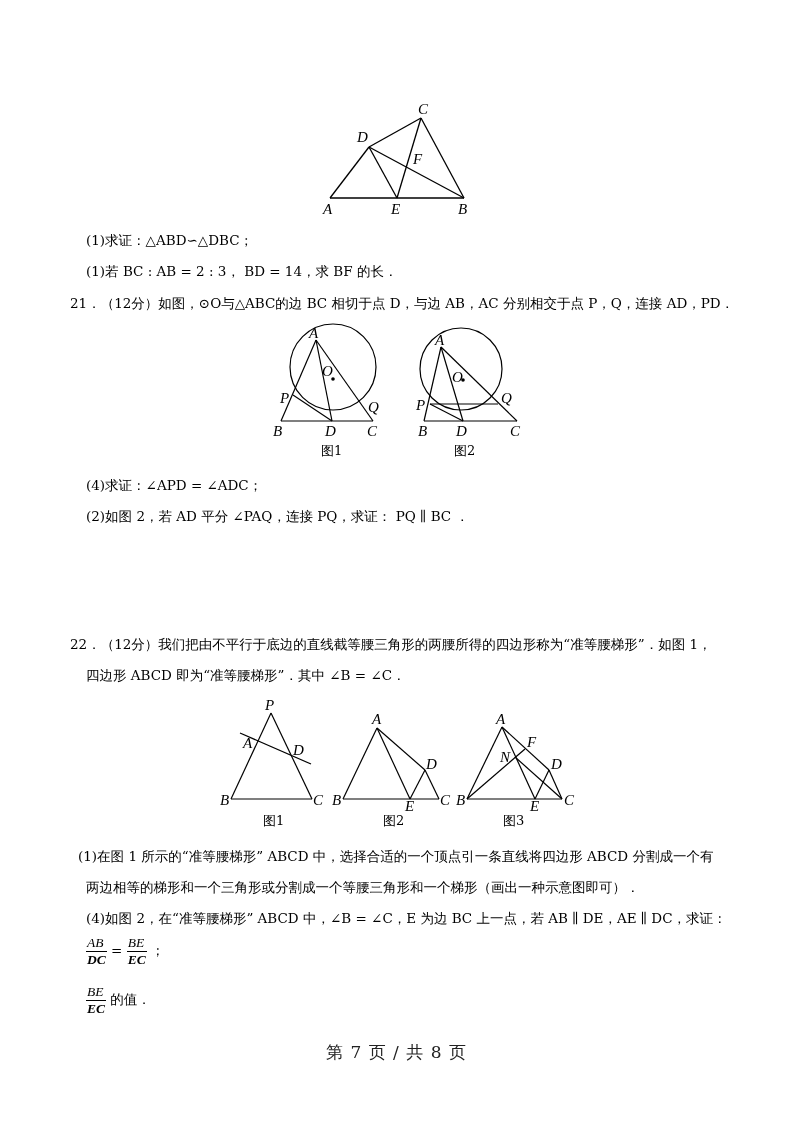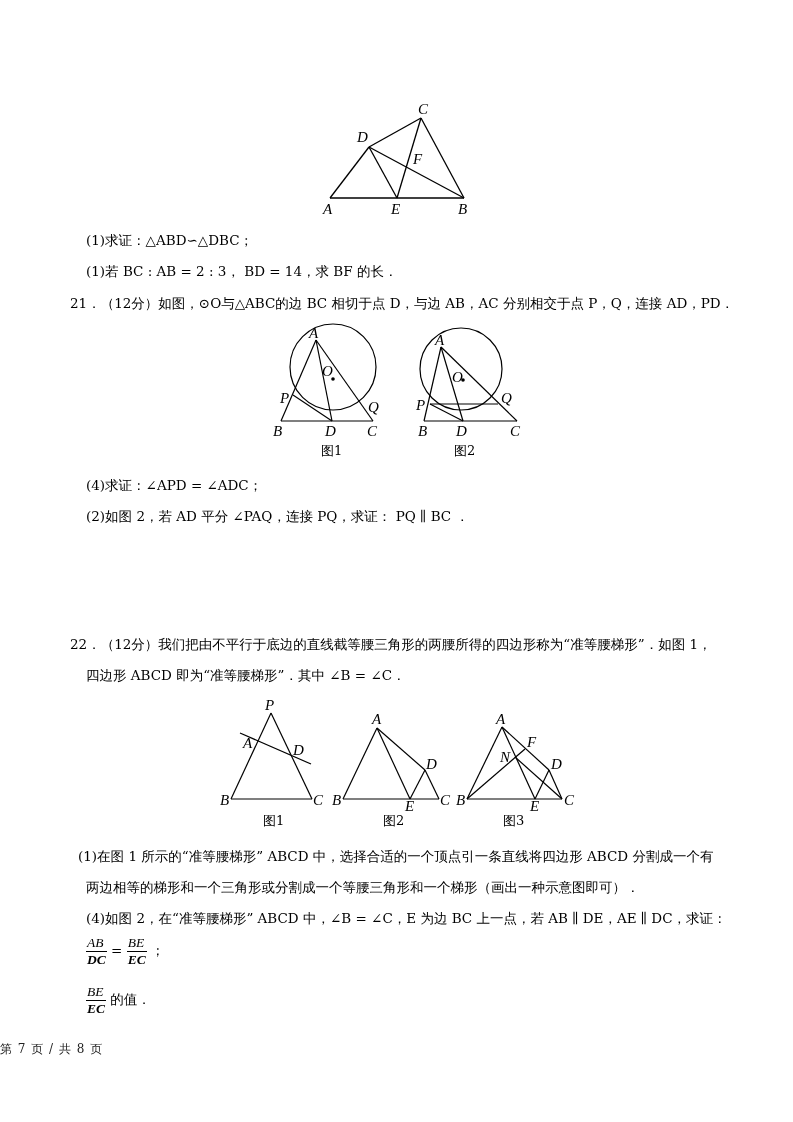--- a/index.html
+++ b/index.html
@@ -5,21 +5,21 @@
   html, body { margin:0; padding:0; background:#ffffff; }
   body { width:793px; height:1122px; position:relative; overflow:hidden;
          font-family:"DejaVu Serif", "Liberation Serif", serif; color:#000; }
   .line { position:absolute; font-size:13.5px; white-space:nowrap; line-height:18px; }
   .fig { position:absolute; }
   svg text { font-family:"Liberation Serif", serif; font-style:italic; font-size:15px; }
   svg text.c { font-style:normal; font-size:13px; font-family:"DejaVu Serif", serif; }
   .frac { display:inline-block; vertical-align:middle; text-align:left; font-family:"Liberation Serif", serif; font-style:italic; font-size:13.5px; line-height:16px; }
   .frac .num { display:block; border-bottom:1px solid #000; padding:0 1px; }
   .frac .den { display:block; padding:0 1px;font-weight:bold; }
-  .footer { position:absolute; left:0; width:793px; top:1041px; font-size:12px; letter-spacing:1px; color:#222; }
+  .footer { position:absolute; left:0; width:793px; top:1041px; text-align:center; font-size:17px; letter-spacing:1px; color:#222; }
 </style>
 </head>
 <body>
 
 <svg class="fig" style="left:320px;top:98px" width="160" height="125" viewBox="320 98 160 125">
   <g stroke="#000" stroke-width="1.3" fill="none">
     <line x1="330" y1="198" x2="464" y2="198"></line>
     <line x1="330" y1="198" x2="369" y2="147"></line>
     <line x1="369" y1="147" x2="421" y2="118"></line>
     <line x1="421" y1="118" x2="464" y2="198"></line>

